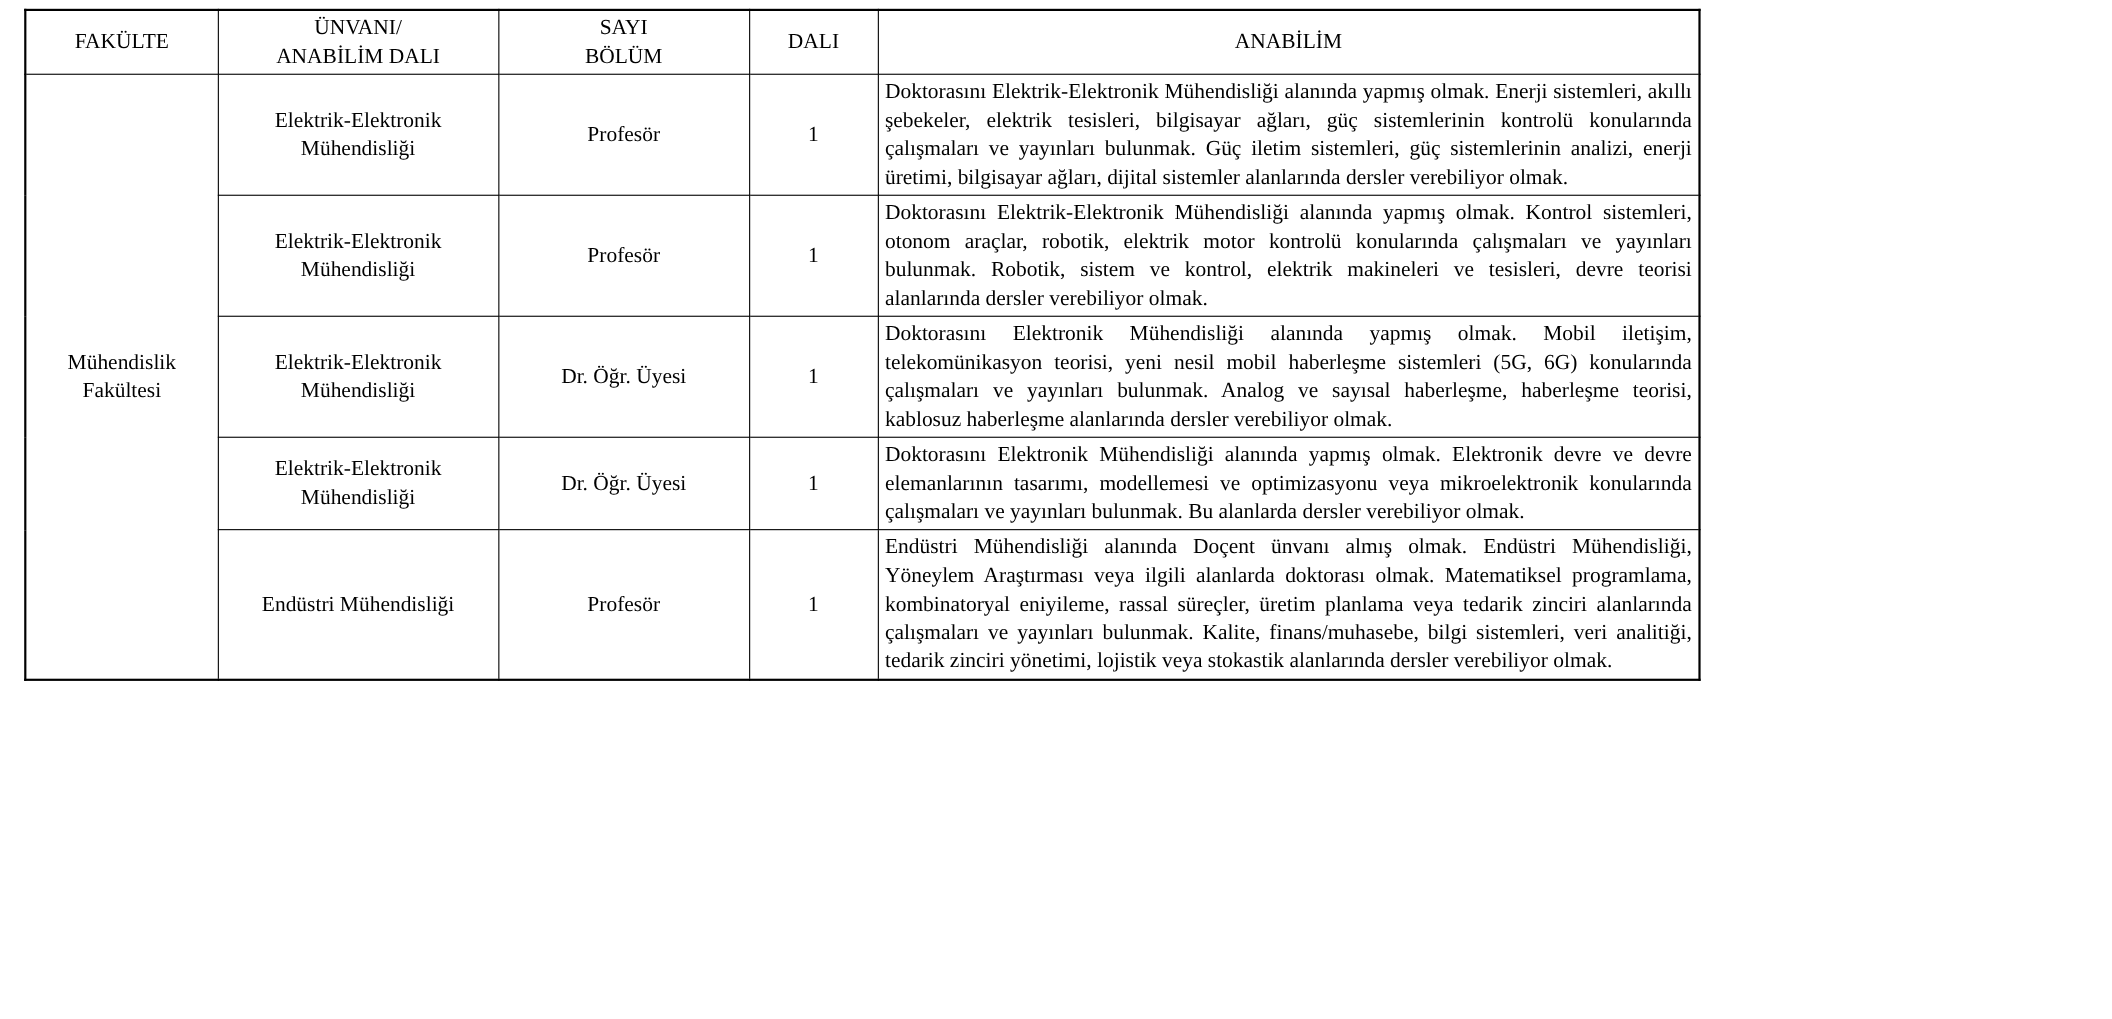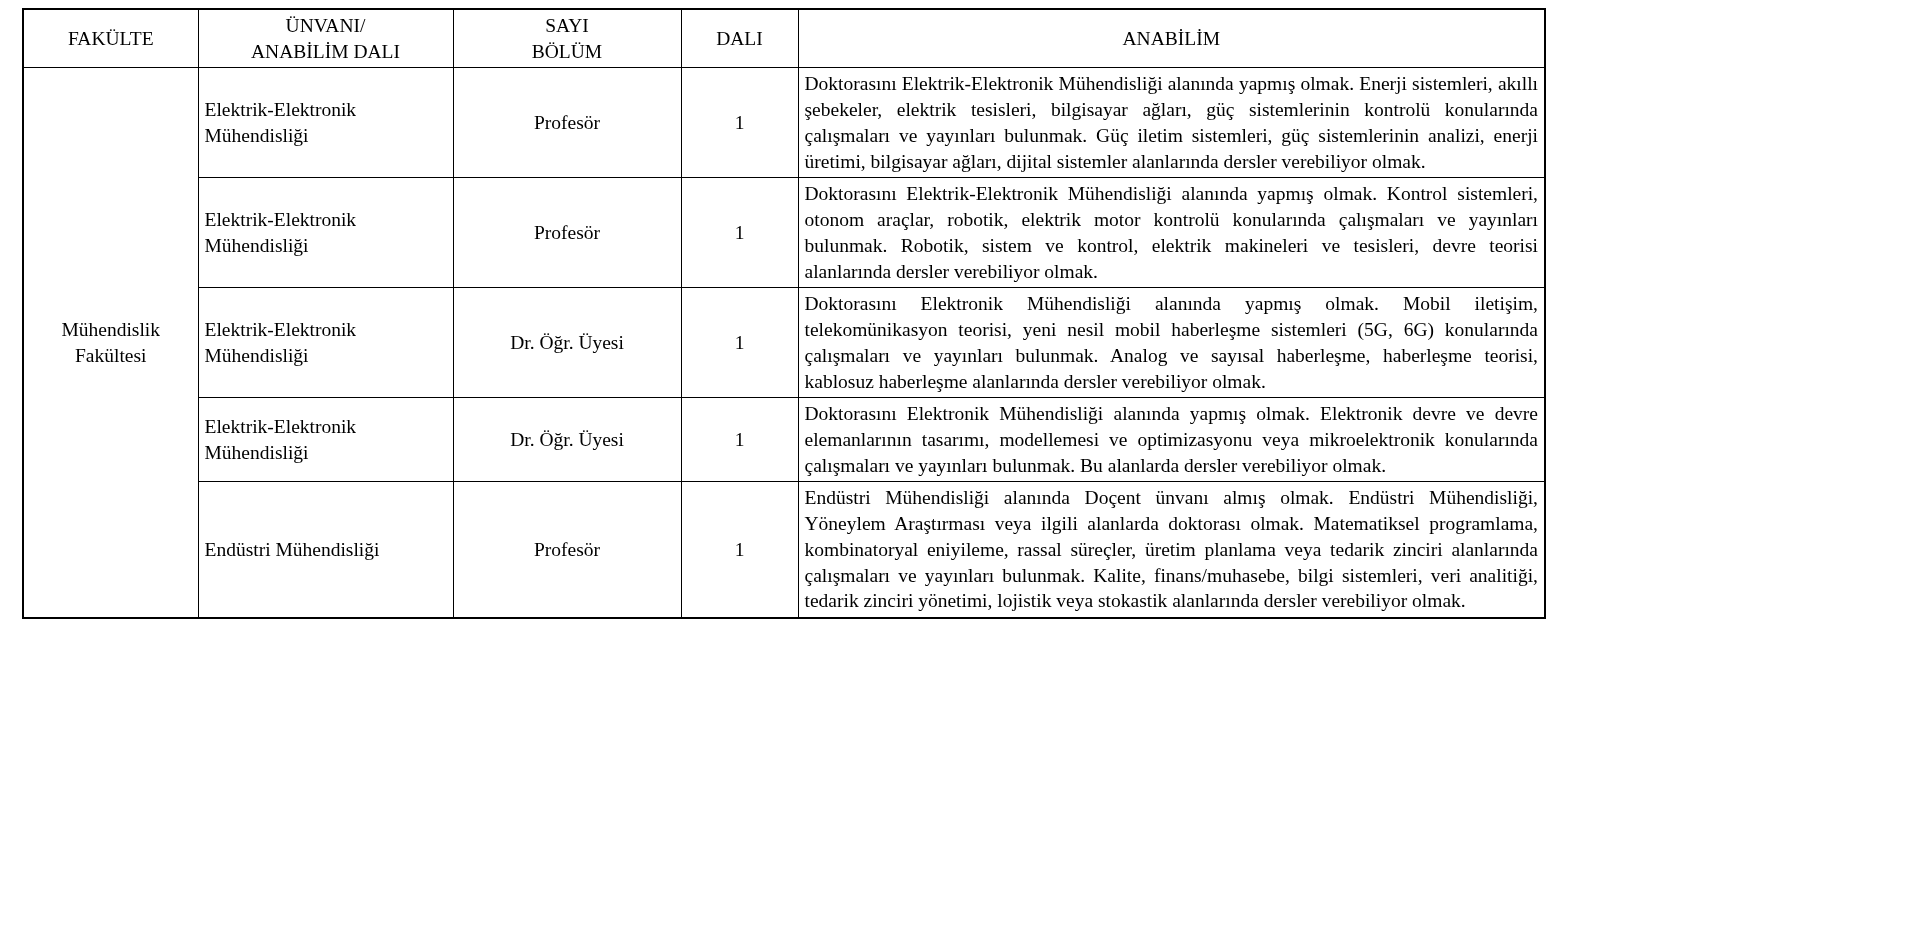--- a/index.html
+++ b/index.html
@@ -47,21 +47,21 @@
     padding-top: 6px;
     padding-bottom: 6px;
   }
   thead th .hdr-line { display: block; }
 
   td.fakulte {
     text-align: center;
     margin-left: 12px;
   }
   td.bolum {
-    text-align: left;
+    text-align: center;
   }
   td.kadro {
     text-align: center;
   }
   td.sayi {
     text-align: center;
   }
   td.aciklama {
     text-align: justify;
     text-justify: inter-word;

